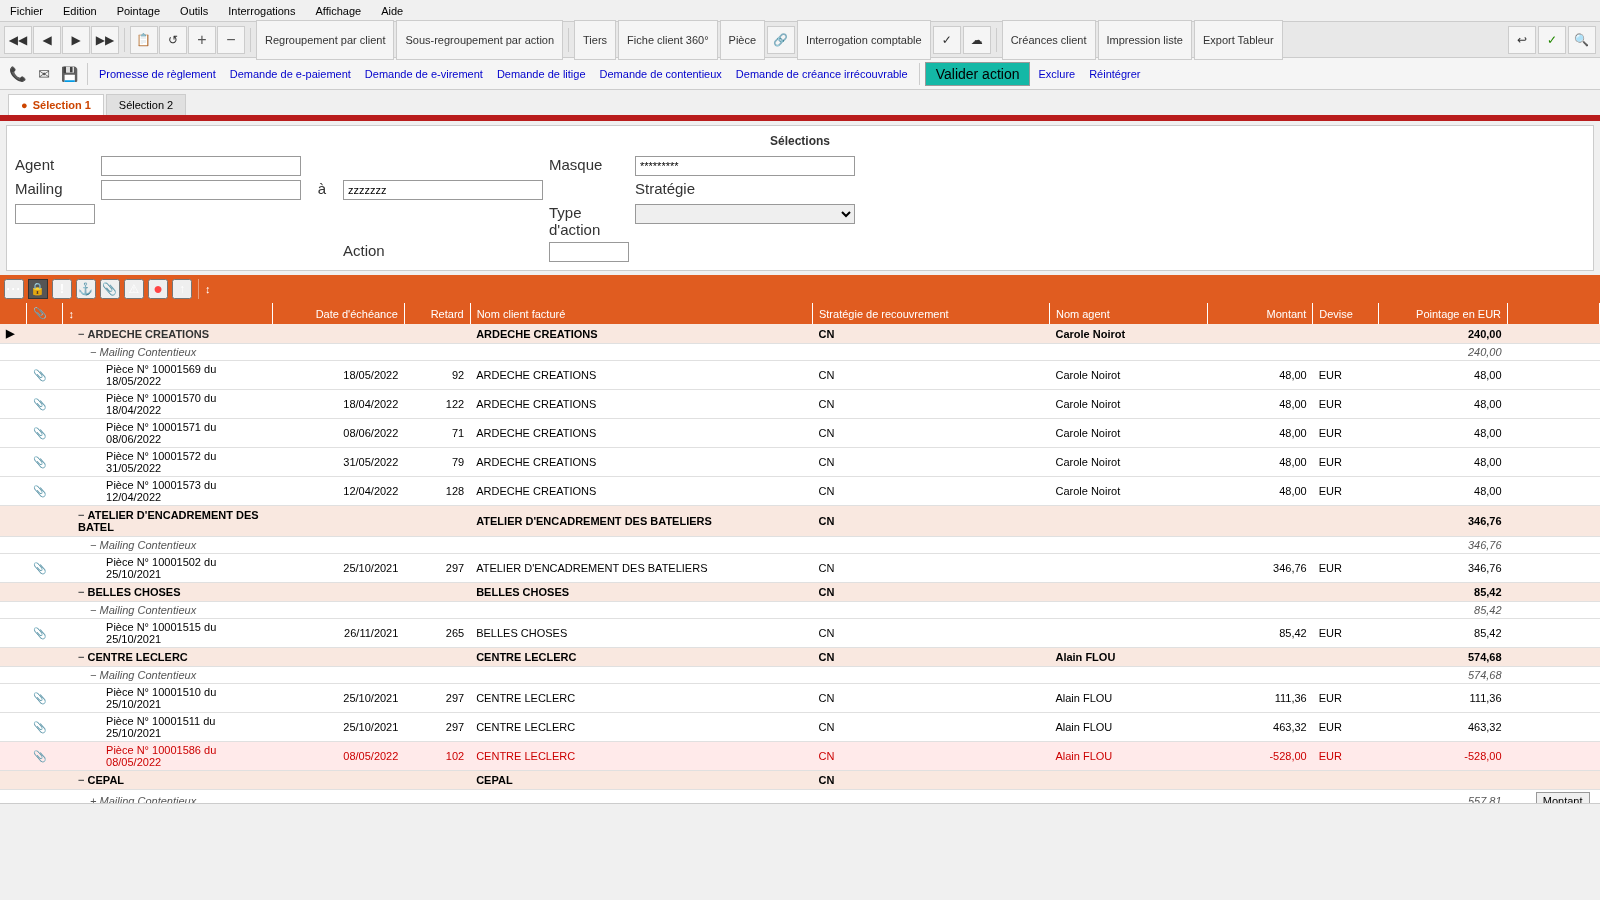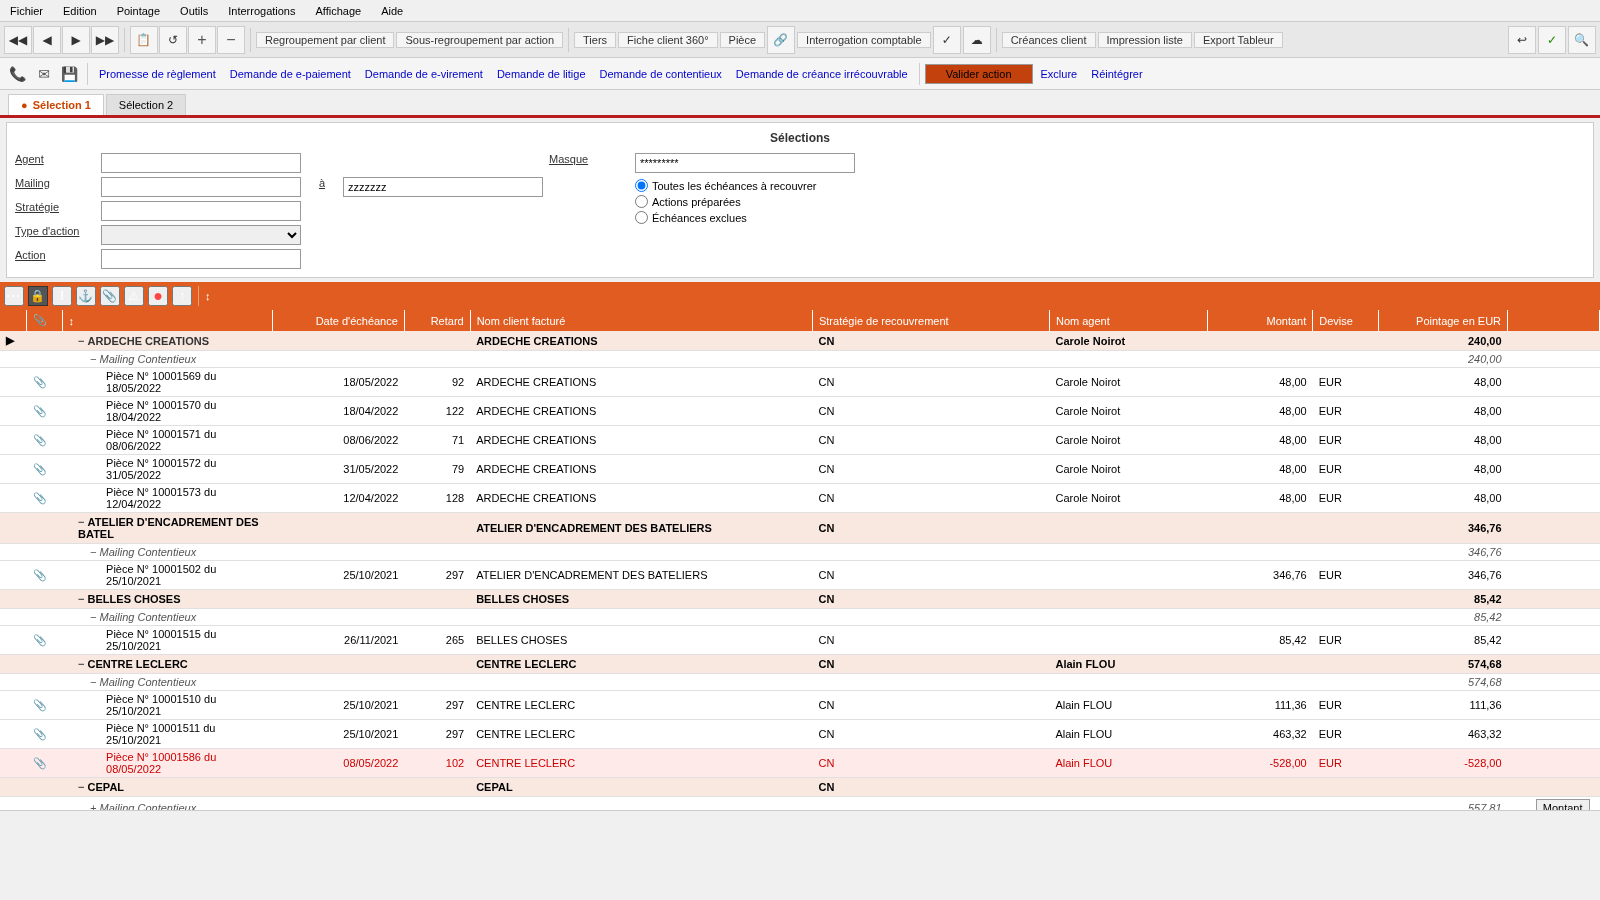--- a/index.html
+++ b/index.html
@@ -6,40 +6,40 @@
     body { background: #f0f0f0; overflow: hidden; width: 1600px; height: 900px; }
 
     
     .menu-bar { display: flex; background: #f0f0f0; border-bottom: 1px solid #ccc; height: 22px; align-items: center; }
     .menu-item { padding: 2px 10px; cursor: pointer; color: #000; }
 
     
     .toolbar { display: flex; background: #e8e8e8; border-bottom: 1px solid #ccc; height: 36px; align-items: center; padding: 2px 4px; gap: 2px; }
     .toolbar-btn { display: flex; align-items: center; justify-content: center; width: 28px; height: 28px; background: #f5f5f5; border: 1px solid #ccc; cursor: pointer; color: #333; font-size: 12px; }
     .toolbar-separator { width: 1px; height: 24px; background: #ccc; margin: 0 3px; }
-    .toolbar-text-btn { display: flex; align-items: center; height: 16px; padding: 0 8px; background: #f5f5f5; border: 1px solid #ccc; cursor: pointer; color: #333; white-space: nowrap; font-size: 11px; }
+    .toolbar-text-btn { display: flex; align-items: center; height: 40px; padding: 0 8px; background: #f5f5f5; border: 1px solid #ccc; cursor: pointer; color: #333; white-space: nowrap; font-size: 11px; }
     .toolbar-group { display: flex; gap: 1px; }
 
     
     .action-bar { display: flex; background: #f5f5f5; border-bottom: 1px solid #ccc; height: 32px; align-items: center; padding: 0 6px; gap: 2px; }
     .action-icon { width: 24px; height: 24px; display: flex; align-items: center; justify-content: center; cursor: pointer; color: #555; font-size: 14px; }
     .action-separator { width: 1px; height: 22px; background: #ccc; margin: 0 3px; }
     .action-link { color: #0000cc; text-decoration: none; cursor: pointer; padding: 2px 6px; font-size: 11px; white-space: nowrap; }
-    .action-btn { padding: 3px 20px; background: #c2410c; border: 1px solid #999; cursor: pointer; font-size: 11px; }
-
-    
-    .tabs { display: flex; background: #f0f0f0; padding: 4px 8px 0; border-bottom: 3px solid #b91c1c; }
+    .action-btn { padding: 3px 10px; background: #14b8a6; border: 1px solid #999; cursor: pointer; font-size: 14px; }
+
+    
+    .tabs { display: flex; background: #f0f0f0; padding: 4px 8px 0; border-bottom: 6px solid #b91c1c; }
     .tab { padding: 4px 12px; cursor: pointer; border: 1px solid #ccc; border-bottom: none; background: #e0e0e0; margin-right: 2px; font-size: 11px; }
     .tab.active { background: #fff; font-weight: bold; color: #cc4400; }
     .tab-dot { color: #cc4400; margin-right: 2px; }
 
     
     .selections-panel { background: #fff; border: 1px solid #ccc; margin: 4px 6px; padding: 8px; }
     .selections-title { text-align: center; font-weight: bold; font-size: 12px; margin-bottom: 8px; color: #333; }
-    .form-label { font-size: 11px; color: #333; text-decoration: underline; }
+    .form-label { font-size: 15px; color: #333; }
     .form-input { height: 20px; border: 1px solid #999; padding: 1px 4px; font-size: 11px; width: 100%; }
     .form-select { height: 20px; border: 1px solid #999; font-size: 11px; width: 100%; }
     .radio-group { display: flex; flex-direction: column; gap: 3px; margin-top: 2px; }
     .radio-item { display: flex; align-items: center; gap: 4px; font-size: 11px; }
 
     
     .table-toolbar { background: #e05c20; display: flex; align-items: center; height: 28px; padding: 0 4px; gap: 4px; }
     .table-toolbar-btn { width: 20px; height: 20px; display: flex; align-items: center; justify-content: center; cursor: pointer; color: #fff; font-size: 12px; }
     .table-toolbar-btn.dark { background: #555; border: 1px solid #333; color: #fff; }
     .table-toolbar-btn.red-dot { color: #ff4444; font-size: 16px; }
@@ -159,34 +159,20 @@
     <div></div>
       <div></div>
     <label class="form-label">Masque</label>
     <input class="form-input" type="text" value="*********" style="">
 
     <label class="form-label">Mailing</label>
     <input class="form-input" type="text" value="" style="">
     <label class="form-label" style="text-align:center;">à</label>
     <input class="form-input" type="text" value="zzzzzzz" style="">
     <div></div>
-    <div class="radio-group" style="grid-row: span 3;">
-      <label class="radio-item">
-        <input type="radio" name="echéances" checked="" style=""> 
-          <span>Toutes les échéances à recouvrer</span>
-      </label>
-      <label class="radio-item">
-        <input type="radio" name="echéances" style=""> 
-          <span>Actions préparées</span>
-      </label>
-      <label class="radio-item">
-        <input type="radio" name="echéances" style=""> 
-          <span>Échéances exclues</span>
-      </label>
-    </div>
 
     <label class="form-label">Stratégie</label>
     <input class="form-input" type="text" value="" style="">
     <div></div>
       <div></div>
       <div></div>
 
     <label class="form-label">Type d'action</label>
     <select class="form-select"><option></option></select>
     <div></div>

